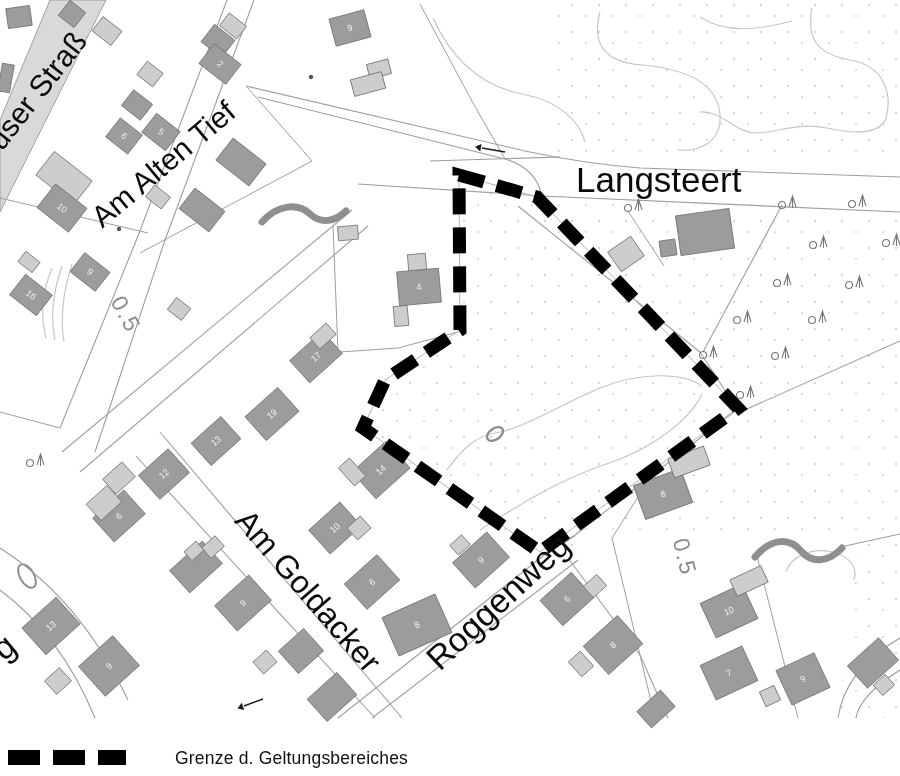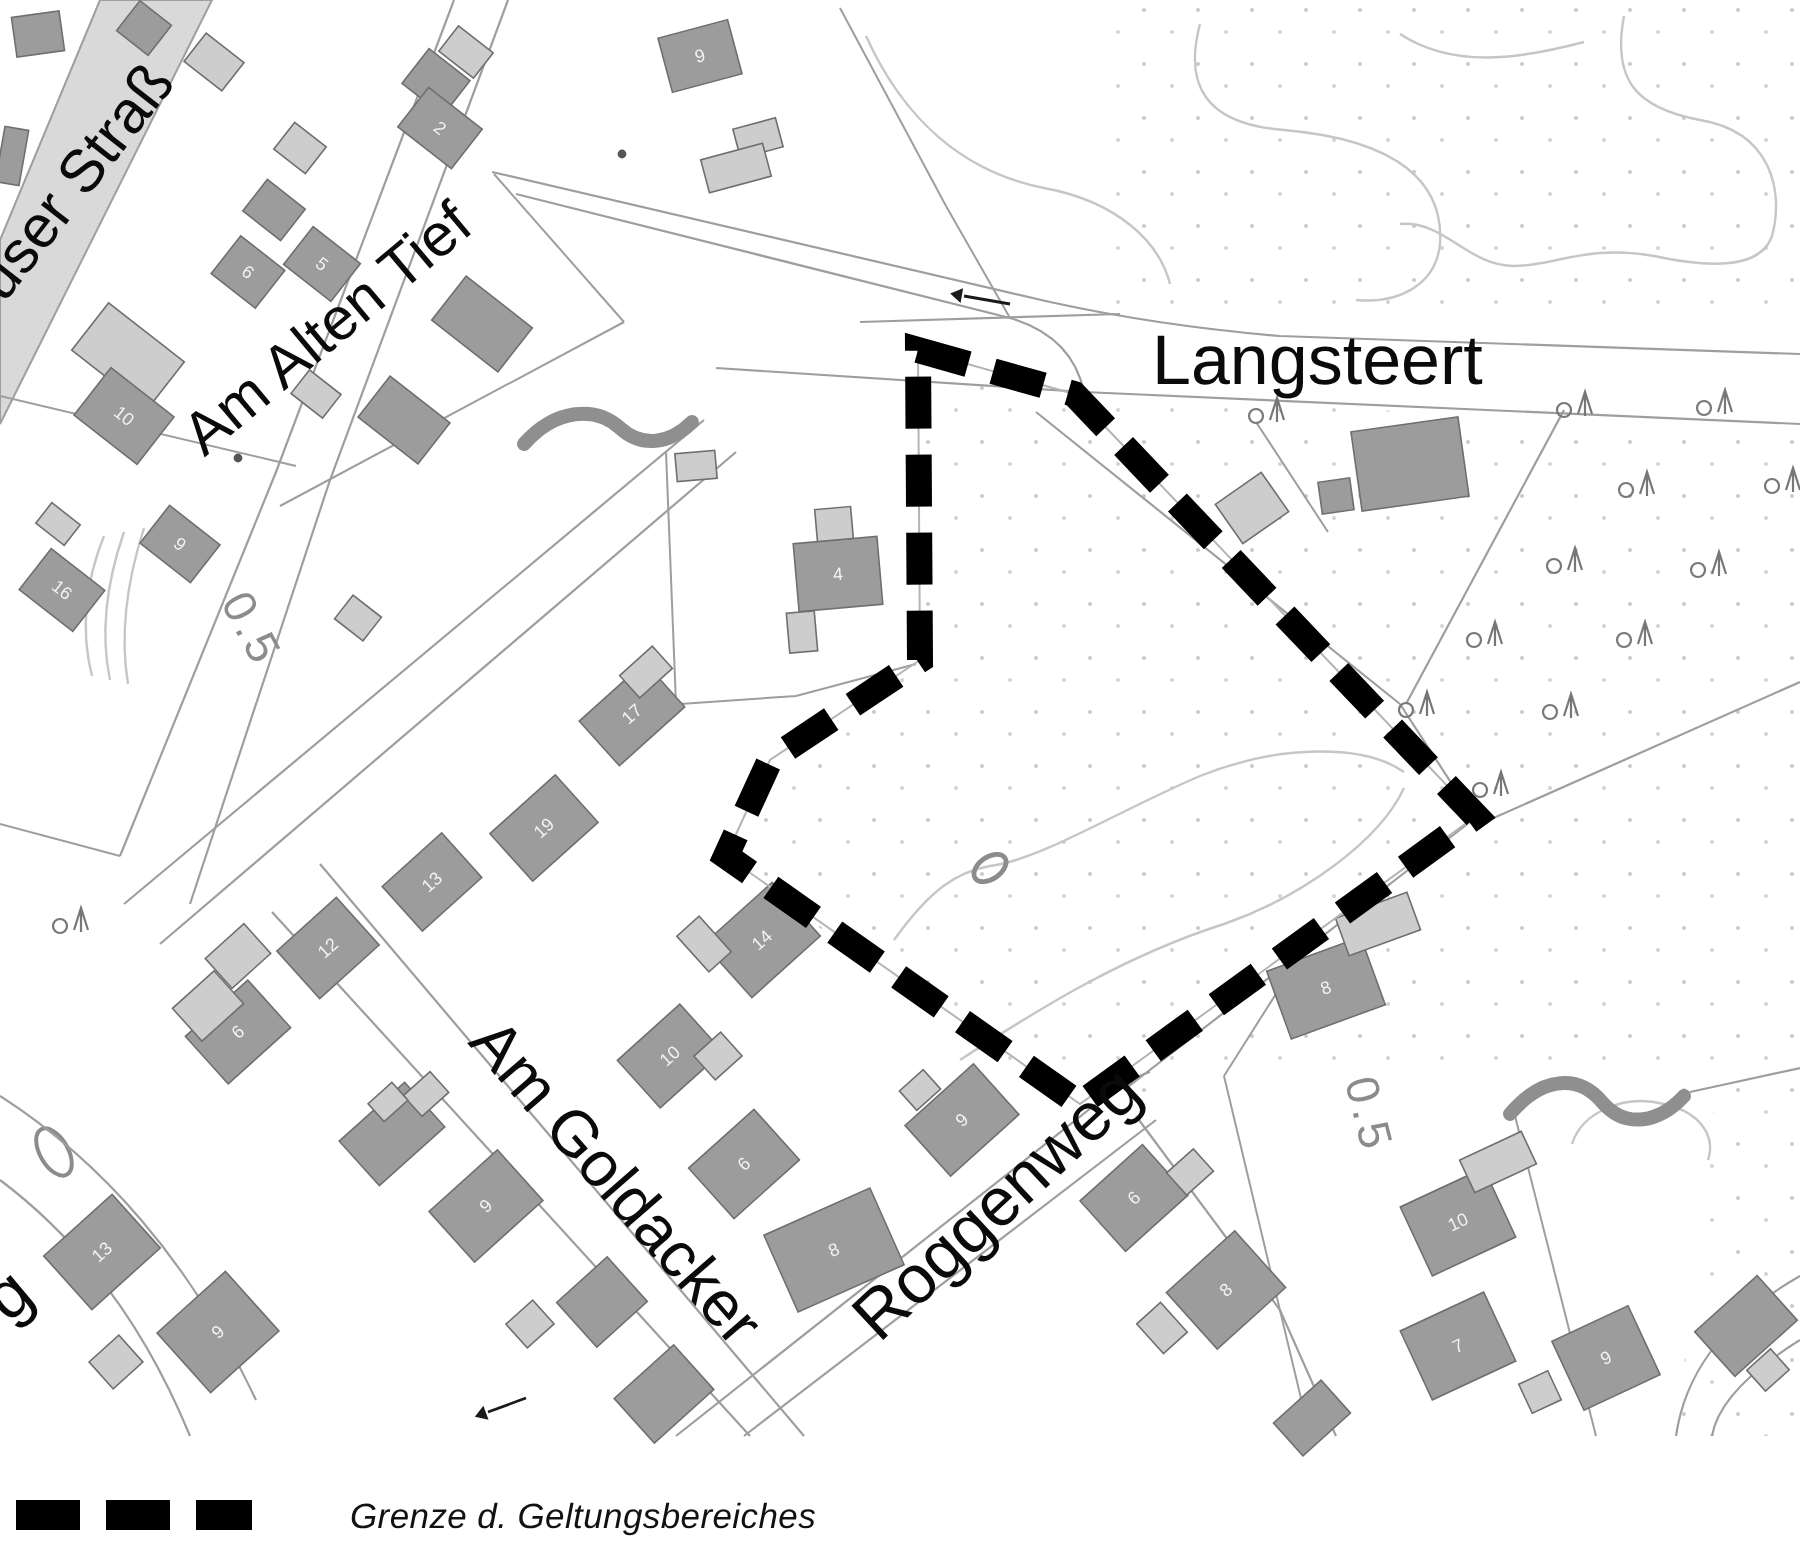--- a/index.html
+++ b/index.html
@@ -3,21 +3,21 @@
 <meta charset="utf-8">
 <style>
   html,body{margin:0;padding:0;background:#fff;}
   .stage{position:relative;width:900px;height:776px;background:#ffffff;overflow:hidden;
          font-family:"Liberation Sans", sans-serif;}
   #map{position:absolute;left:0;top:0;}
   .legend{position:absolute;left:0;top:742px;width:900px;height:30px;}
   .legend-swatch{position:absolute;left:8px;top:8px;width:118px;height:15px;
     background:repeating-linear-gradient(90deg,#000 0 32px,transparent 32px 45px);}
   .legend-label{position:absolute;left:175px;top:6px;font-size:17.5px;color:#111;
-    letter-spacing:0.2px;white-space:nowrap;font-style:italic;}
+    letter-spacing:0.2px;white-space:nowrap;}
 </style>
 </head>
 <body>
 
 <div class="stage">
   <svg id="map" width="900" height="776" viewBox="0 0 900 776" xmlns="http://www.w3.org/2000/svg">
     <defs>
       <pattern id="dotpat" width="27" height="27" patternUnits="userSpaceOnUse">
         <circle cx="5" cy="5" r="1" fill="#c9c9c9"></circle>
         <circle cx="19" cy="16" r="1" fill="#d2d2d2"></circle>

